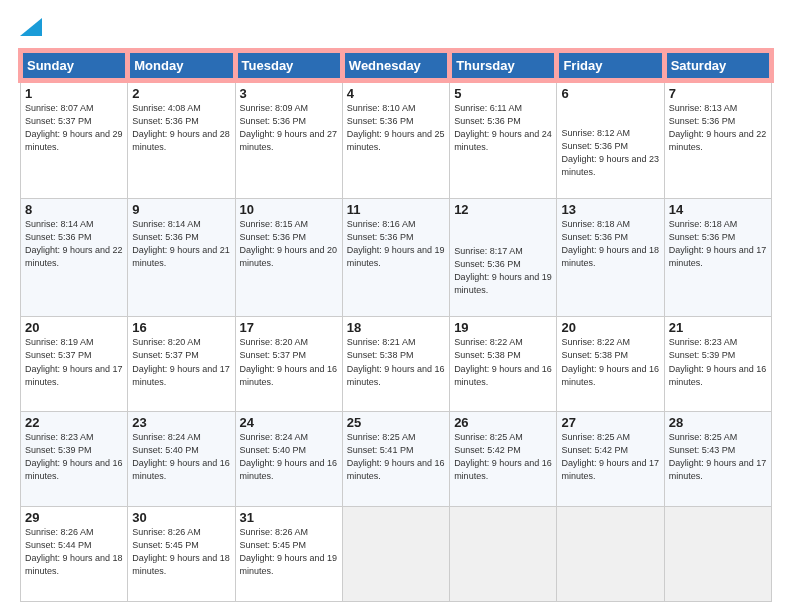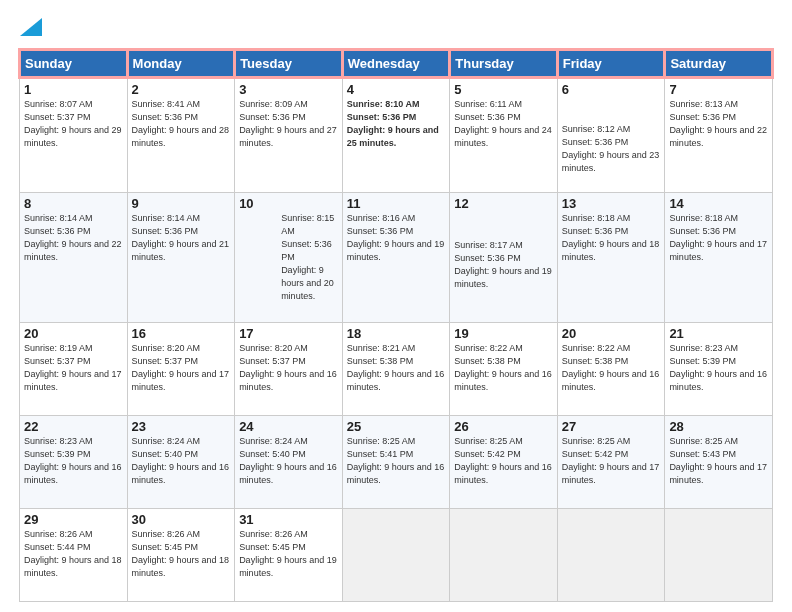--- a/index.html
+++ b/index.html
@@ -53,21 +53,21 @@
       flex: 1;
       table-layout: fixed;
     }
     .calendar thead tr th {
       background: #2a6db5;
       color: #fff;
       font-size: 13px;
       font-weight: bold;
       padding: 5px 4px;
       text-align: left;
-      border: 3px solid #fca5a5;
+      border: 5px solid #fca5a5;
     }
     .calendar tbody tr td {
       border: 1px solid #ccc;
       vertical-align: top;
       padding: 3px 4px;
       font-size: 9.5px;
       color: #222;
       background: #fff;
       height: 82px;
     }
@@ -124,33 +124,33 @@
     <tbody id="calendar-body">
     <tr>
           <td>
             <span class="day-num">1</span>
             <div class="cell-text" style="white-space: pre-line;">Sunrise: 8:07 AM
 Sunset: 5:37 PM
 Daylight: 9 hours and 29 minutes.</div>
           </td>
           <td>
             <span class="day-num">2</span>
-            <div class="cell-text" style="white-space: pre-line;">Sunrise: 8:41 AM
+            <div class="cell-text" style="white-space: pre-line;">Sunrise: 4:08 AM
 Sunset: 5:36 PM
 Daylight: 9 hours and 28 minutes.</div>
           </td>
           <td>
             <span class="day-num">3</span>
             <div class="cell-text" style="white-space: pre-line;">Sunrise: 8:09 AM
 Sunset: 5:36 PM
 Daylight: 9 hours and 27 minutes.</div>
           </td>
           <td>
             <span class="day-num">4</span>
-            <div class="cell-text" style="white-space: pre-line; font-weight: bold;">Sunrise: 8:10 AM
+            <div class="cell-text" style="white-space: pre-line;">Sunrise: 8:10 AM
 Sunset: 5:36 PM
 Daylight: 9 hours and 25 minutes.</div>
           </td>
           <td>
             <span class="day-num">5</span>
             <div class="cell-text" style="white-space: pre-line;">Sunrise: 6:11 AM
 Sunset: 5:36 PM
 Daylight: 9 hours and 24 minutes.</div>
           </td>
           <td>
@@ -174,21 +174,21 @@
 Daylight: 9 hours and 22 minutes.</div>
           </td>
           <td>
             <span class="day-num">9</span>
             <div class="cell-text" style="white-space: pre-line;">Sunrise: 8:14 AM
 Sunset: 5:36 PM
 Daylight: 9 hours and 21 minutes.</div>
           </td>
           <td>
             <span class="day-num">10</span>
-            <div class="cell-text" style="white-space: pre-line; margin-left: 42px;">Sunrise: 8:15 AM
+            <div class="cell-text" style="white-space: pre-line;">Sunrise: 8:15 AM
 Sunset: 5:36 PM
 Daylight: 9 hours and 20 minutes.</div>
           </td>
           <td>
             <span class="day-num">11</span>
             <div class="cell-text" style="white-space: pre-line;">Sunrise: 8:16 AM
 Sunset: 5:36 PM
 Daylight: 9 hours and 19 minutes.</div>
           </td>
           <td>

